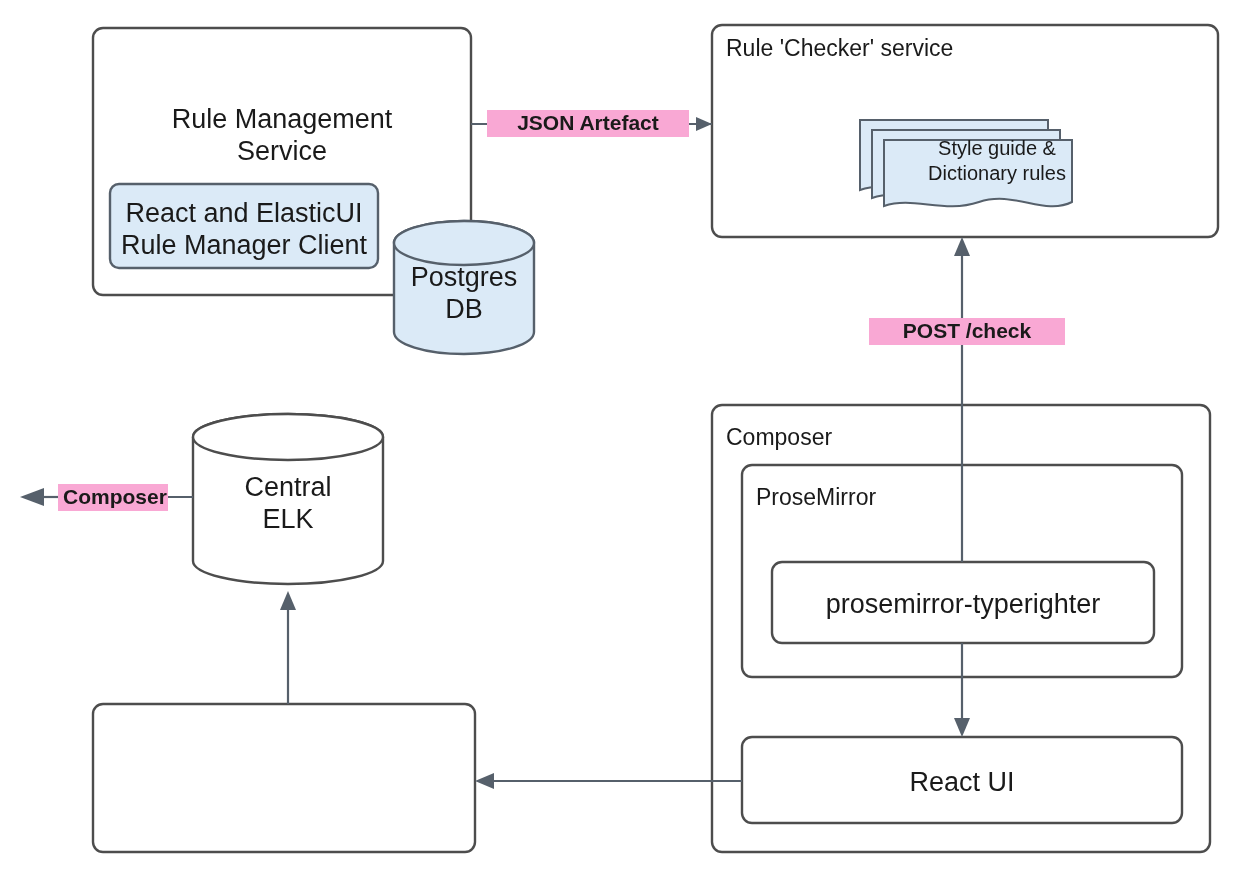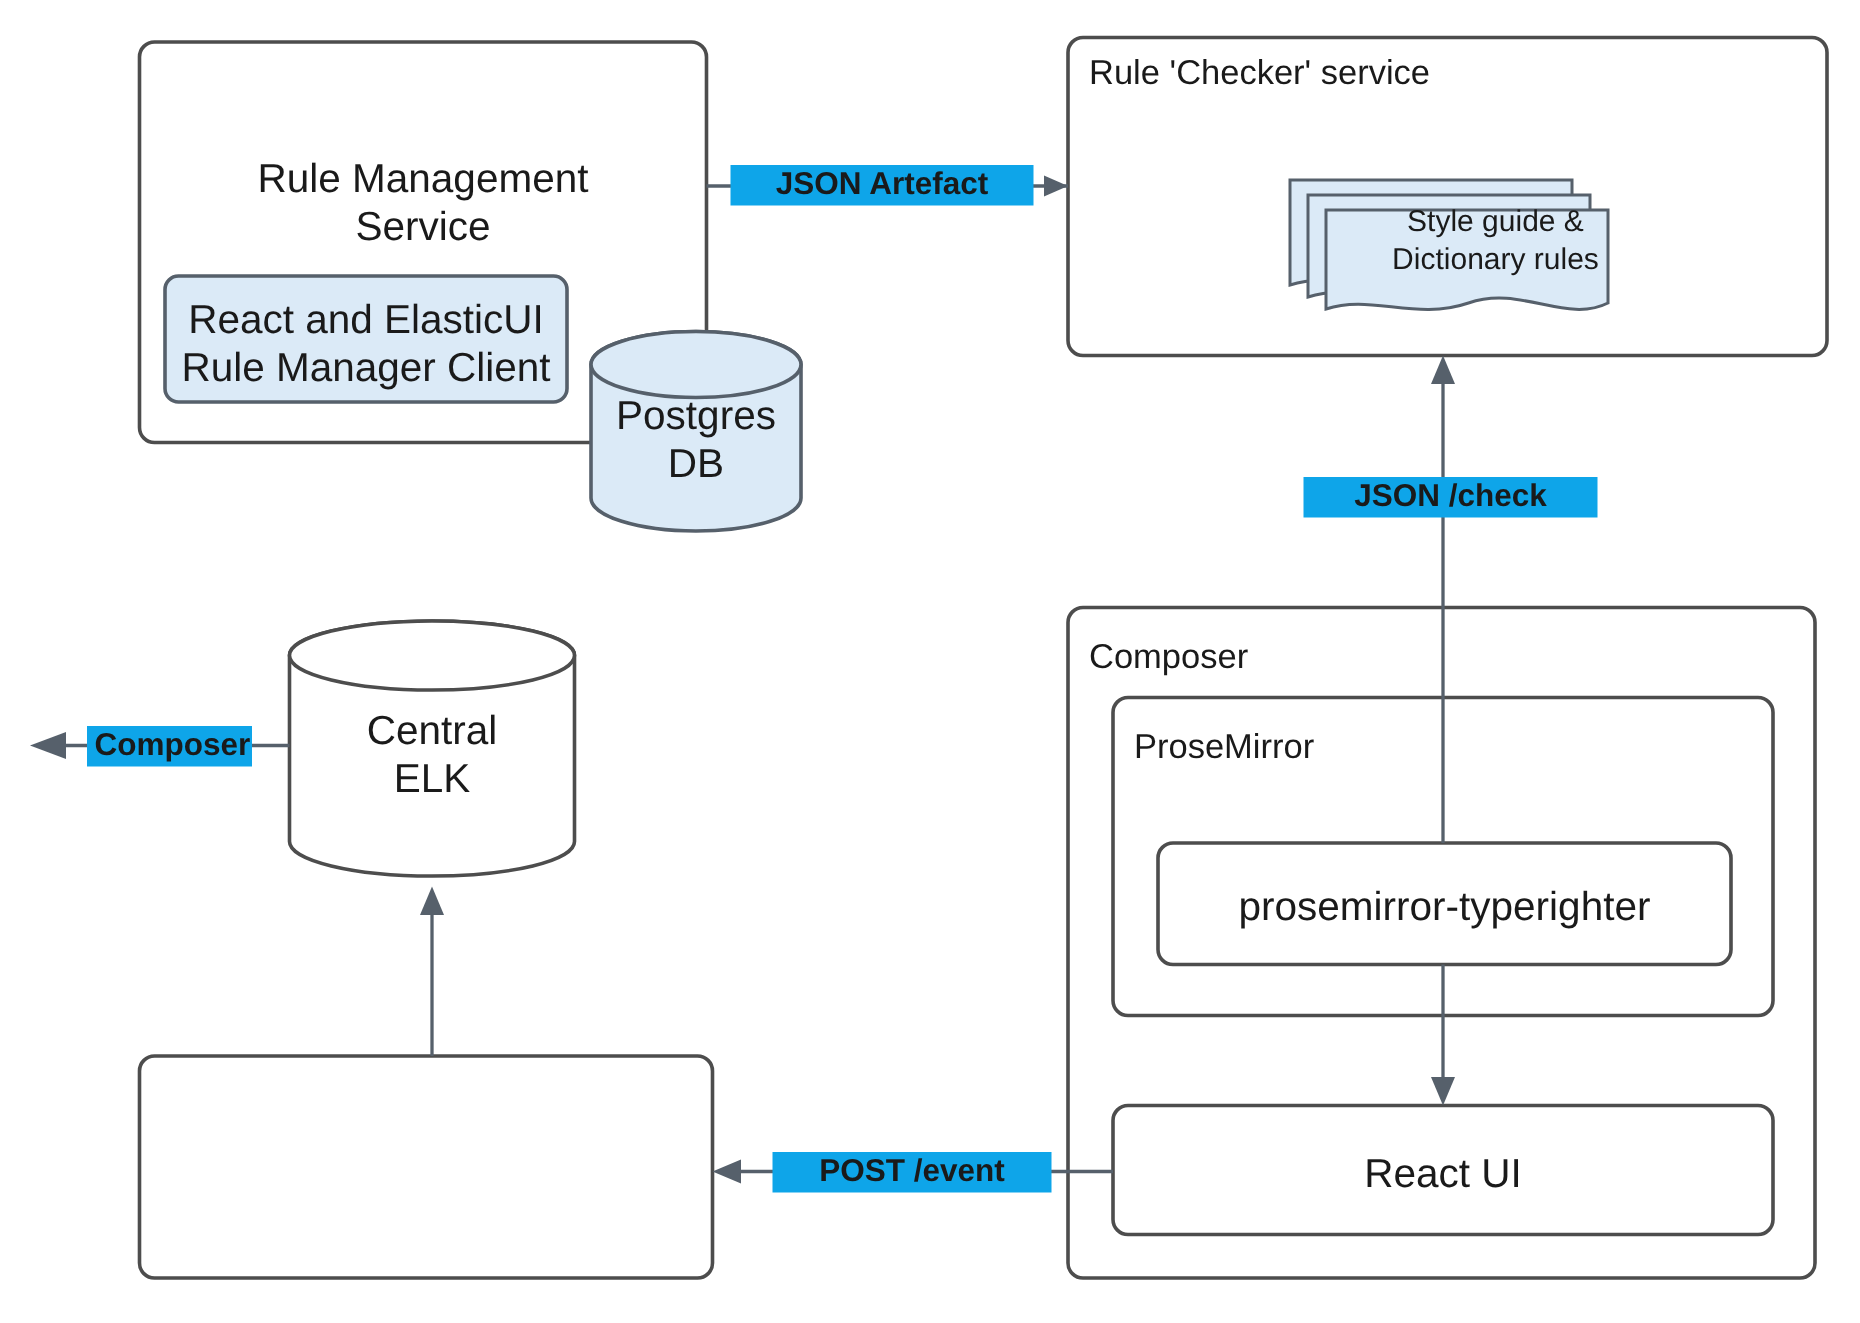--- a/index.html
+++ b/index.html
@@ -75,21 +75,21 @@
     text-align: center;
   }
   .lbl-node-left {
     font-size: 23px;
     text-align: left;
   }
   .lbl-edge {
     font-size: 21px;
     font-weight: bold;
     text-align: center;
-    background: #0ea5e9;
+    background: #f9a8d4;
     padding: 1px 5px;
   }
   .lbl-doc {
     font-size: 20px;
     text-align: center;
     line-height: 1.25;
   }
 </style>
 </head>
 <body>
@@ -193,19 +193,18 @@
   <div class="lbl lbl-node-left" style="left:726px; top:424px; width:460px;">Composer</div>
 
   <div class="lbl lbl-node-left" style="left:756px; top:484px; width:400px;">ProseMirror</div>
 
   <div class="lbl lbl-node" style="left:772px; top:589px; width:382px;">prosemirror-typerighter</div>
 
   <div class="lbl lbl-node" style="left:742px; top:767px; width:440px;">React UI</div>
 
   <div class="lbl lbl-edge" style="left:487px; top:110px; width:192px;">JSON Artefact</div>
 
-  <div class="lbl lbl-edge" style="left:869px; top:318px; width:186px;">JSON /check</div>
-
-  <div class="lbl lbl-edge" style="left:515px; top:768px; width:176px;">POST /event</div>
+  <div class="lbl lbl-edge" style="left:869px; top:318px; width:186px;">POST /check</div>
+
 
   <div class="lbl lbl-edge" style="left:58px; top:484px; width:100px;">Composer</div>
 
 </div>
 
 </body></html>

